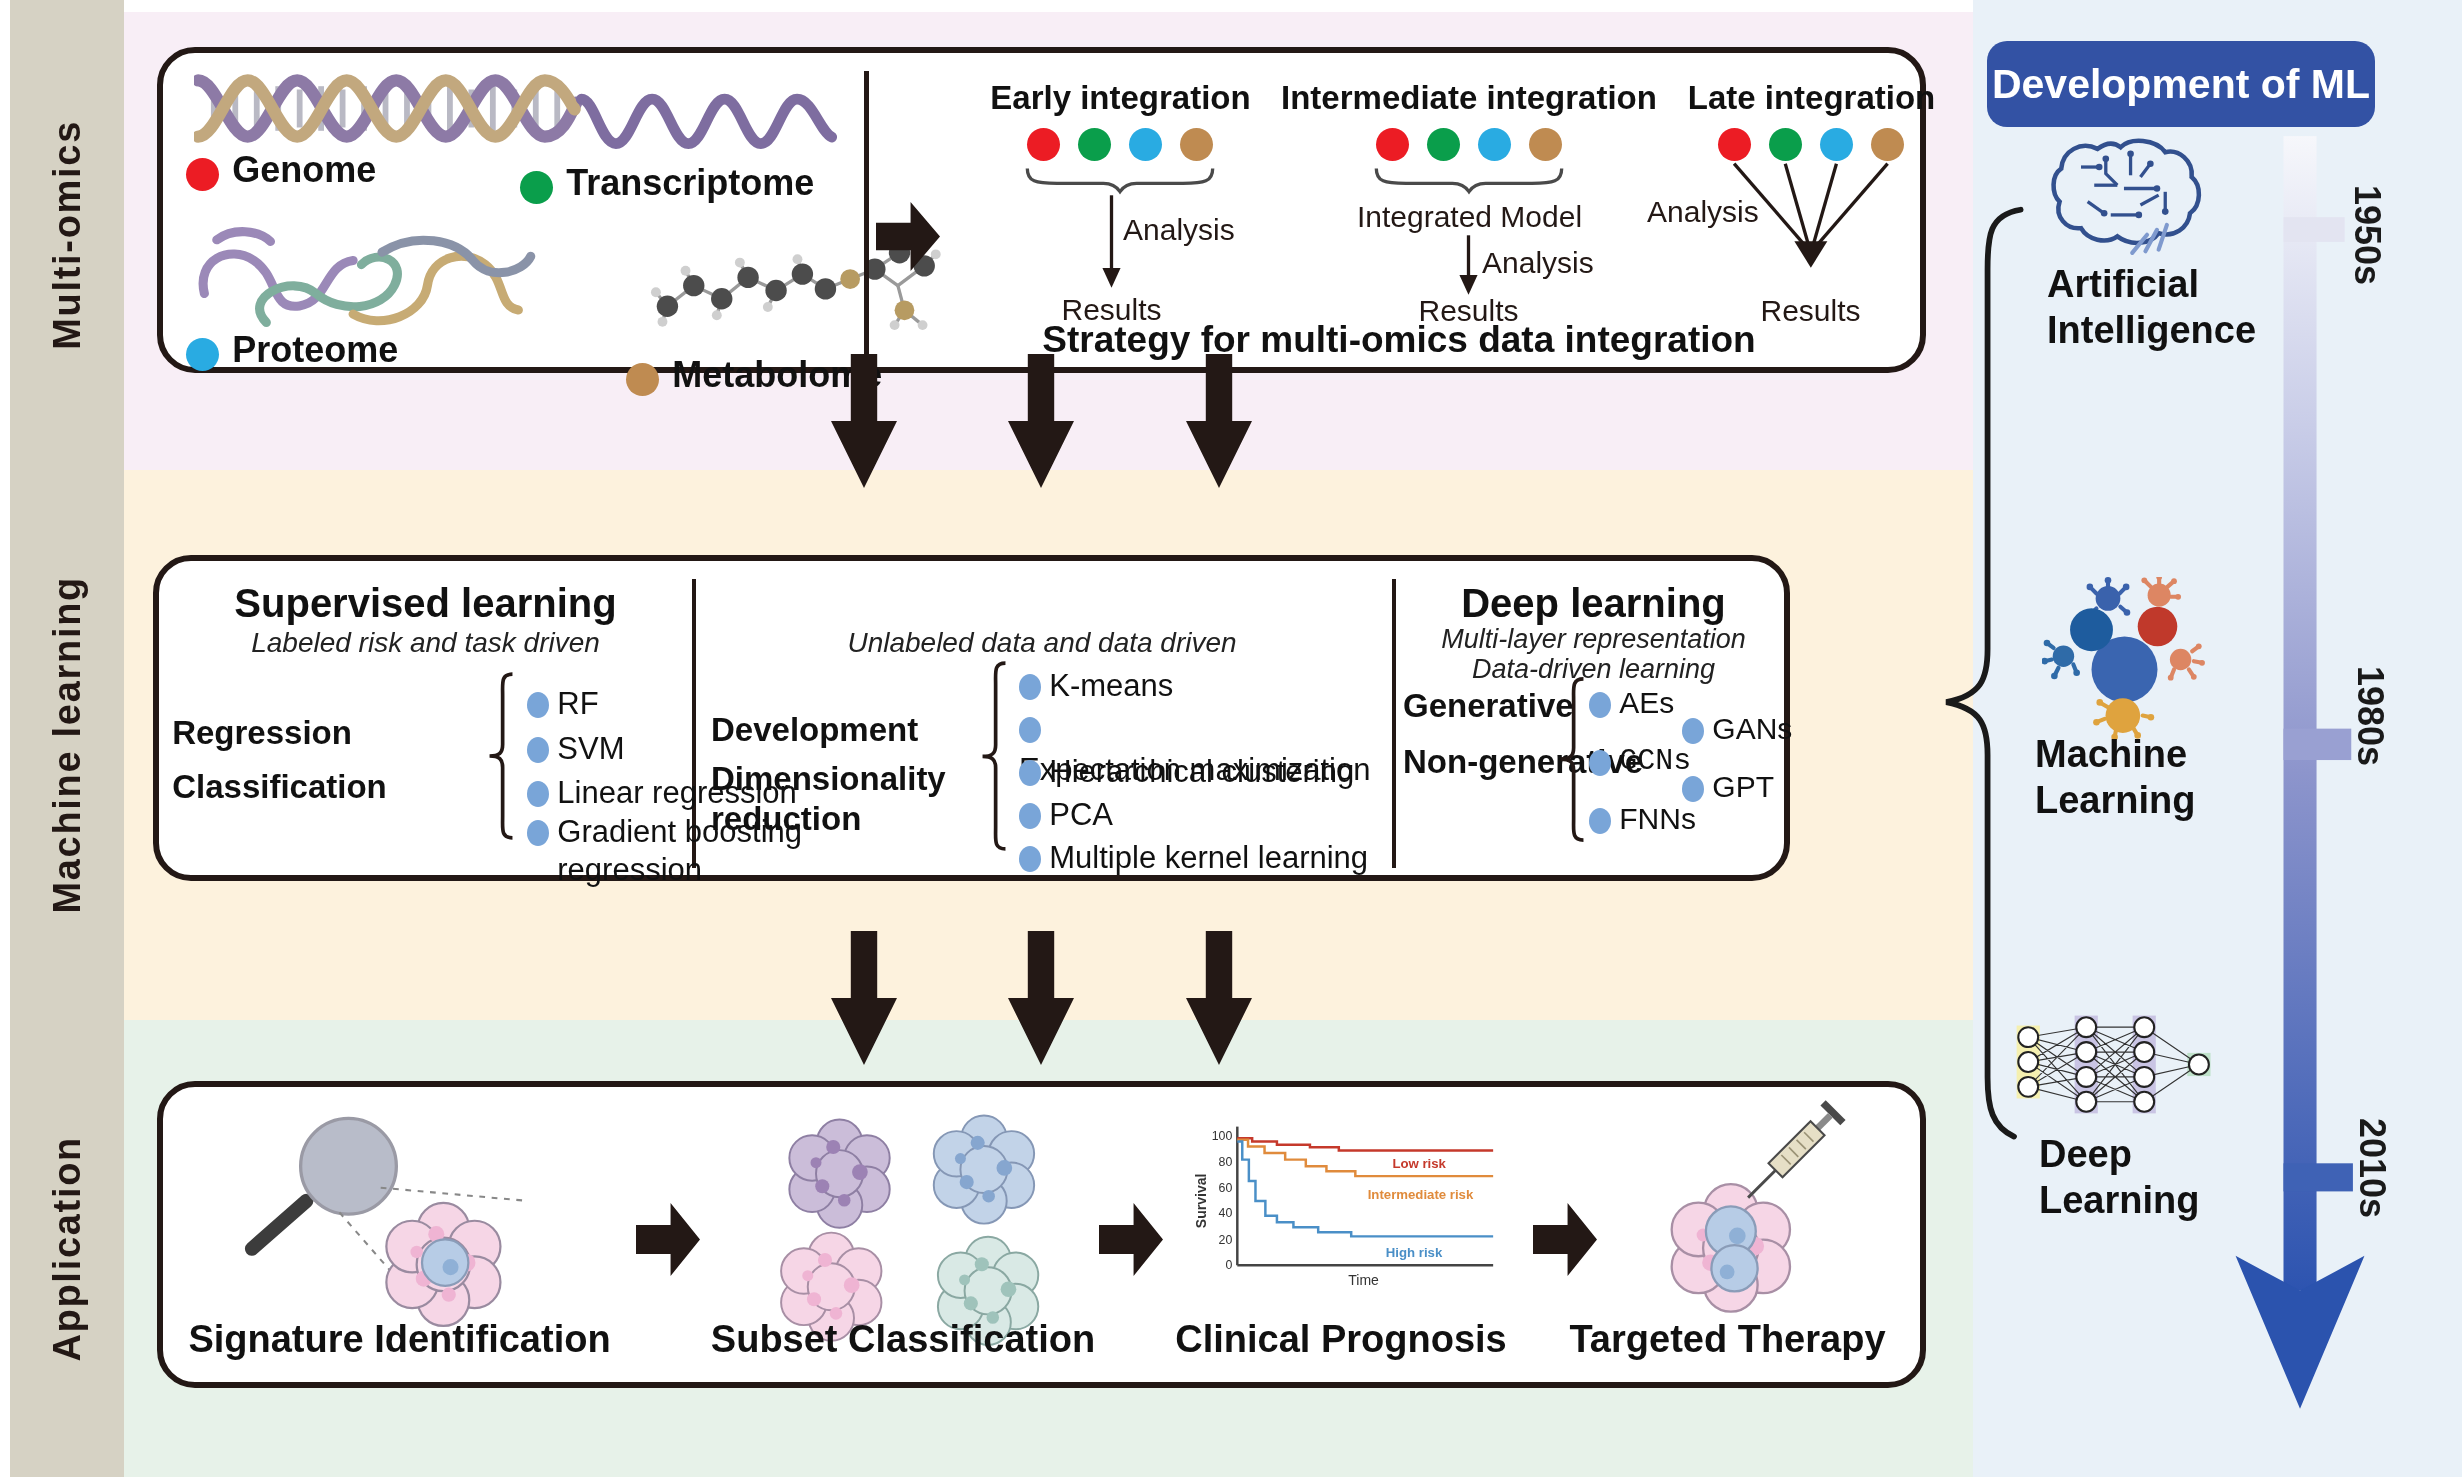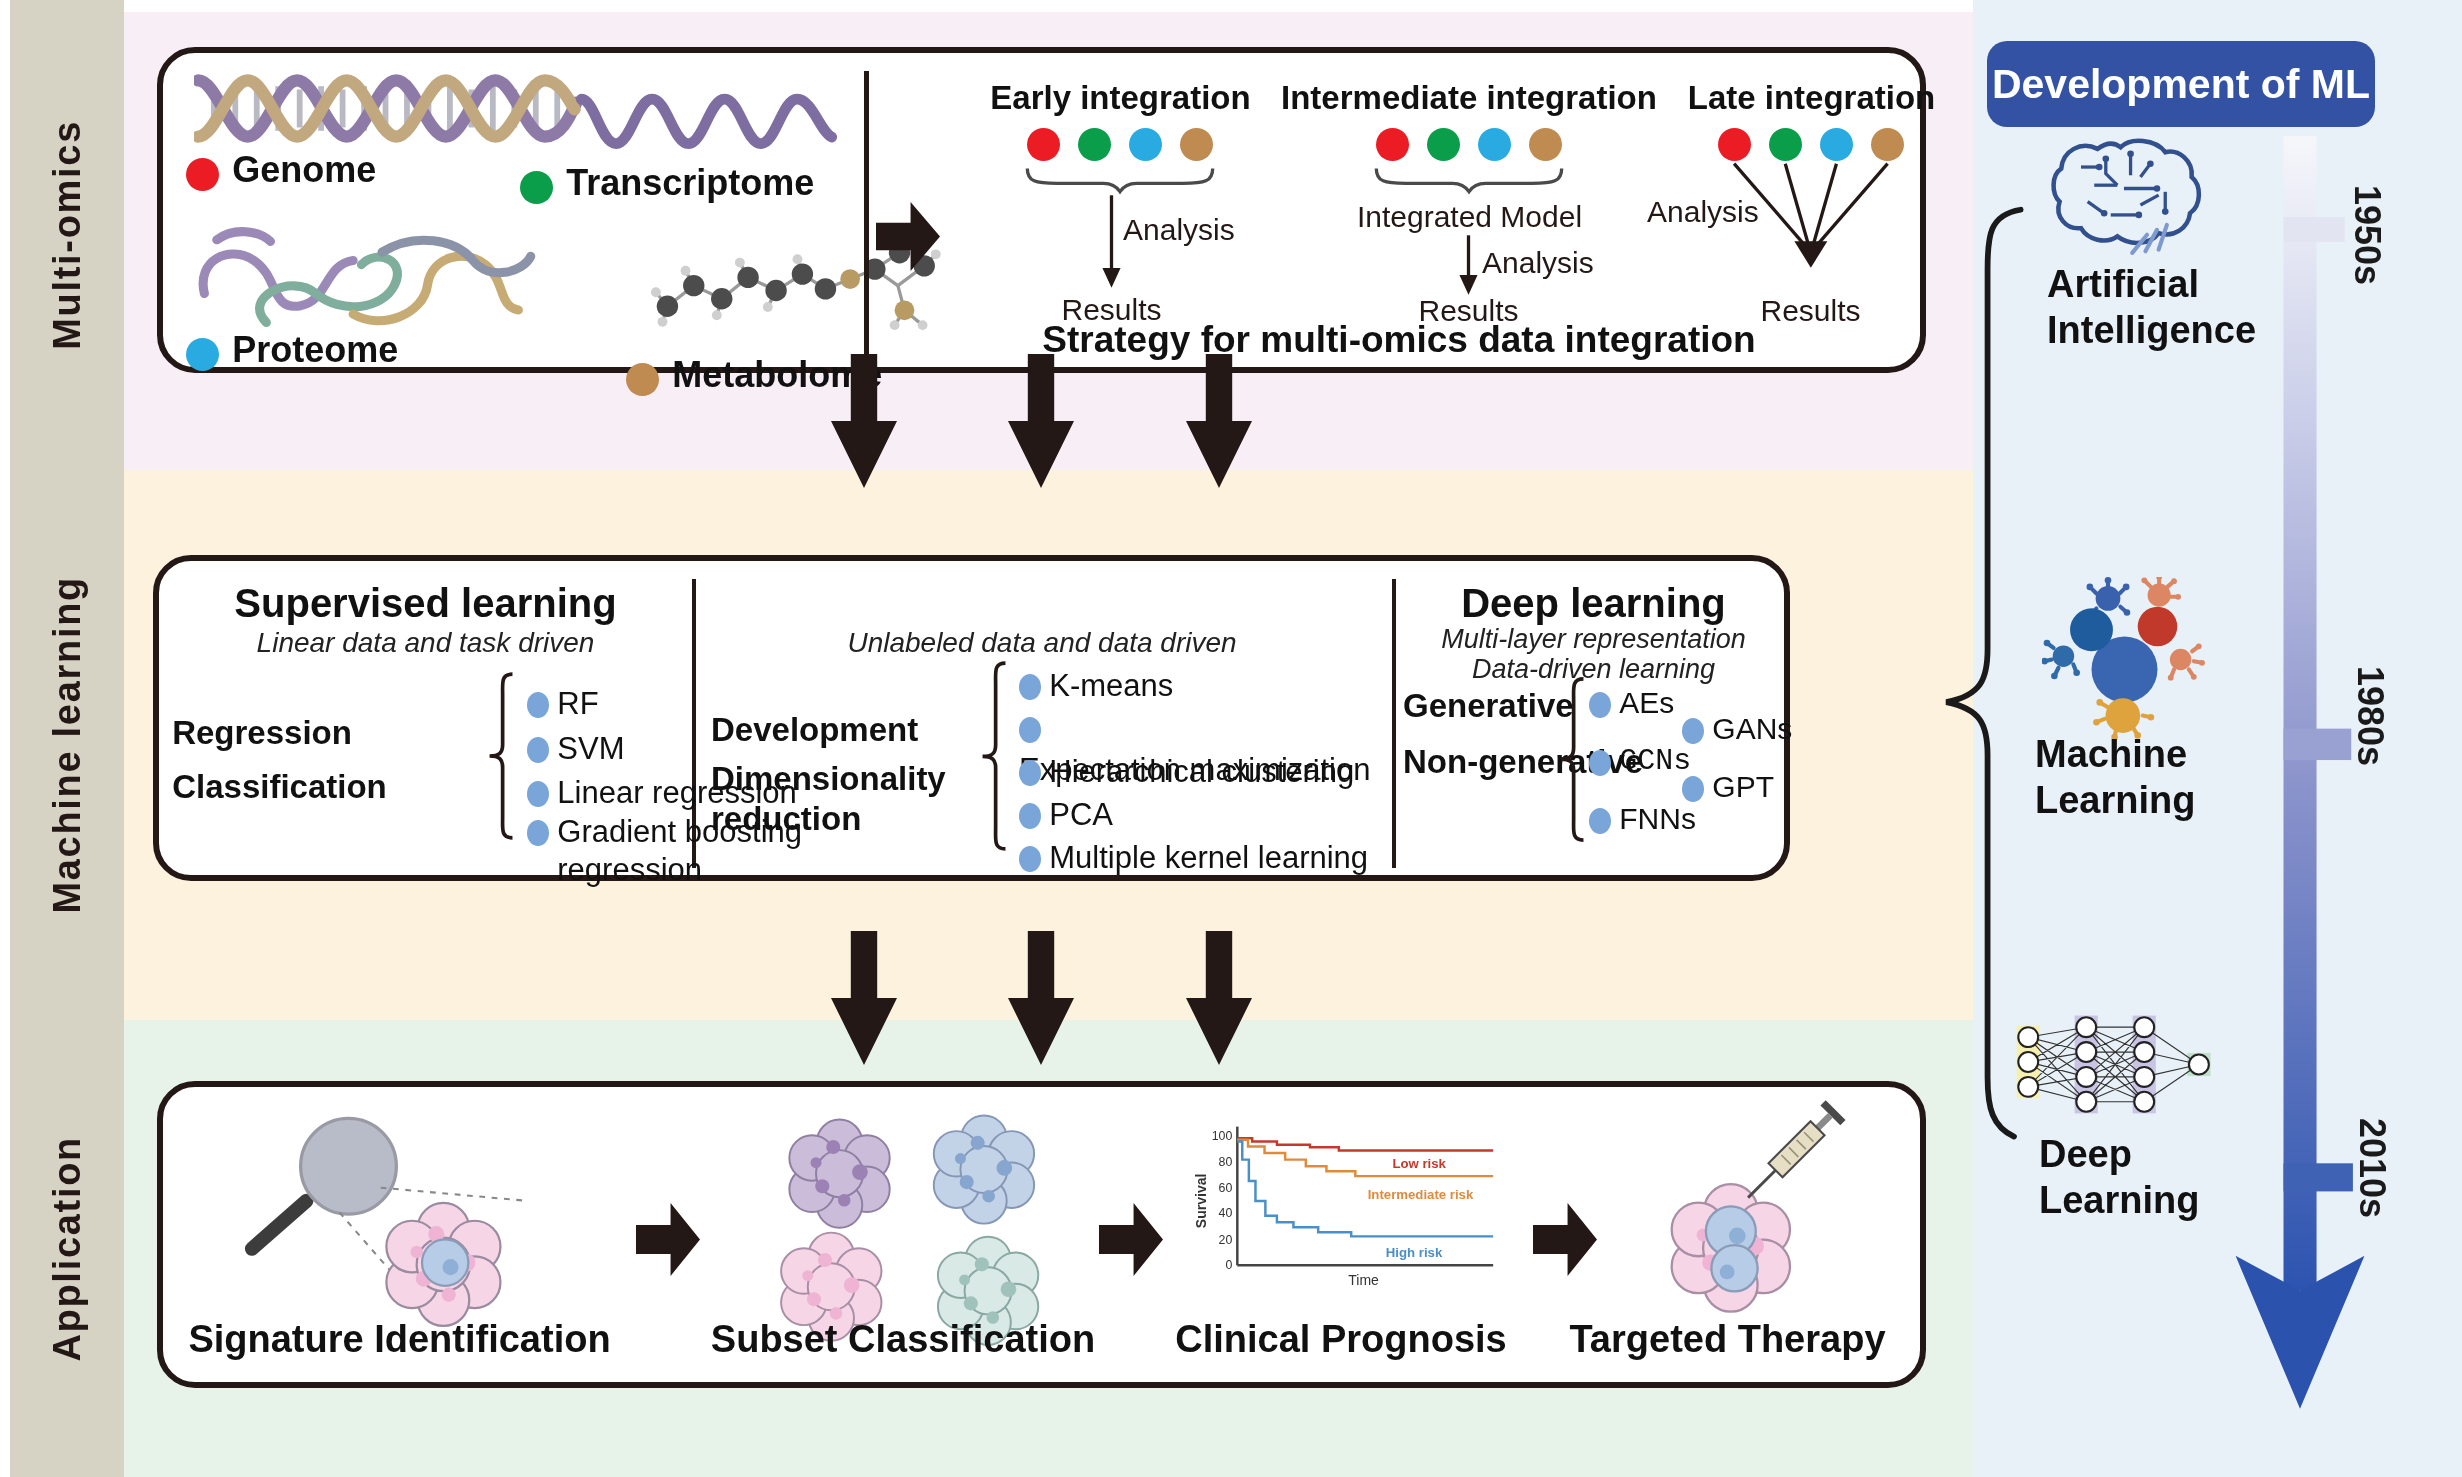--- a/index.html
+++ b/index.html
@@ -232,21 +232,21 @@
 
   <div class="down-arrow" style="left:831px;top:354px;"></div>
   <div class="down-arrow" style="left:1008px;top:354px;"></div>
   <div class="down-arrow" style="left:1186px;top:354px;"></div>
 
   <div class="whitebox" style="left:153px;top:555px;width:1637px;height:326px;">
     <div class="divider-v" style="left:533px;top:18px;height:289px;width:4.1px;"></div>
     <div class="divider-v" style="left:1233px;top:18px;height:289px;width:4.1px;"></div>
 
     <div class="ml-title" style="left:0;top:20px;width:533px;">Supervised learning</div>
-    <div class="ml-sub" style="left:0;top:66px;width:533px;">Linear data and task driven</div>
+    <div class="ml-sub" style="left:0;top:66px;width:533px;">Labeled risk and task driven</div>
     <div class="ml-label" style="left:13.2px;top:153px;">Regression</div>
     <div class="ml-label" style="left:13.2px;top:207px;">Classification</div>
     <svg class="abs" style="left:324px;top:109px;" width="36" height="172" viewBox="0 0 44 208">
       <path d="M36,4 C22,4 24,14 24,30 L24,90 C24,100 20,104 8,104 C20,104 24,108 24,118 L24,178 C24,194 22,204 36,204" fill="none" stroke="#231815" stroke-width="4.5"></path>
     </svg>
     <div class="item" style="left:368px;top:124px;width:281px;">
         <span class="bullet"></span>
         <span class="itxt">RF</span>
       </div>
     <div class="item" style="left:368px;top:169px;width:281px;">

